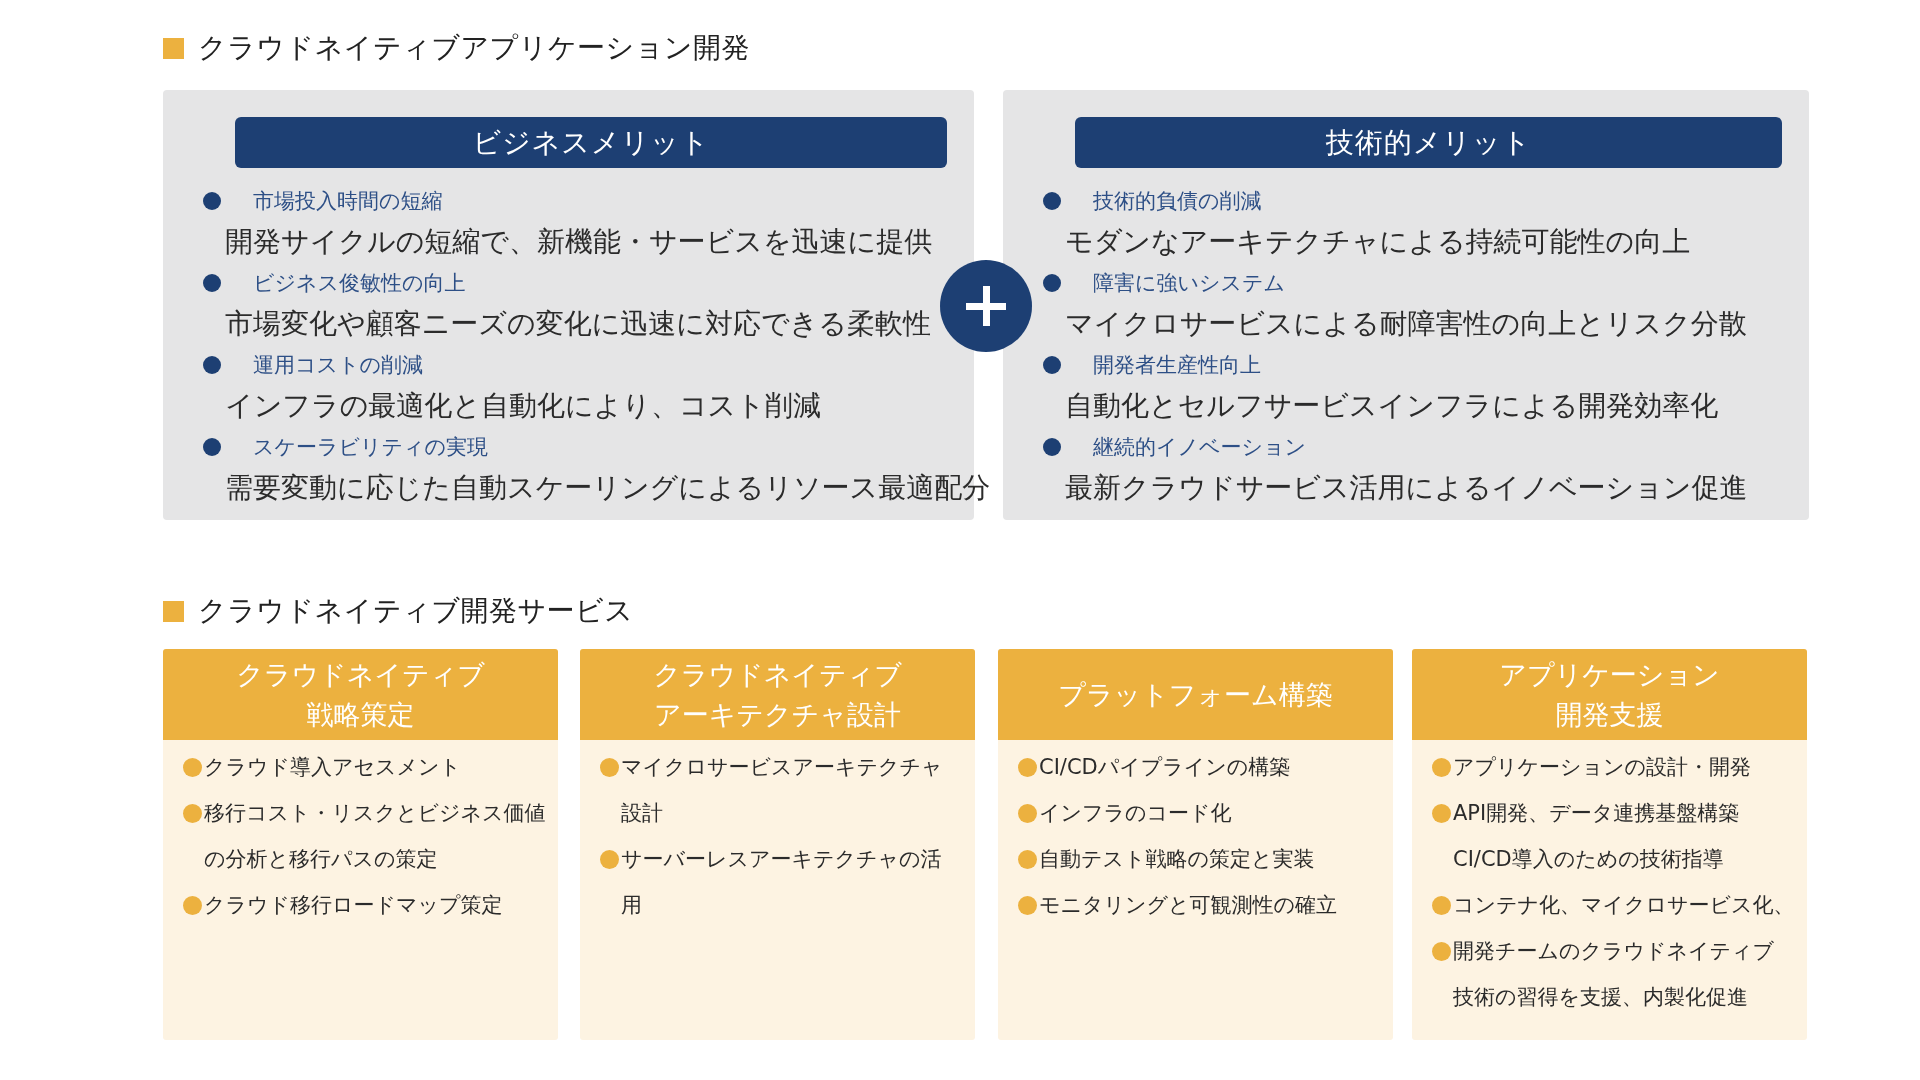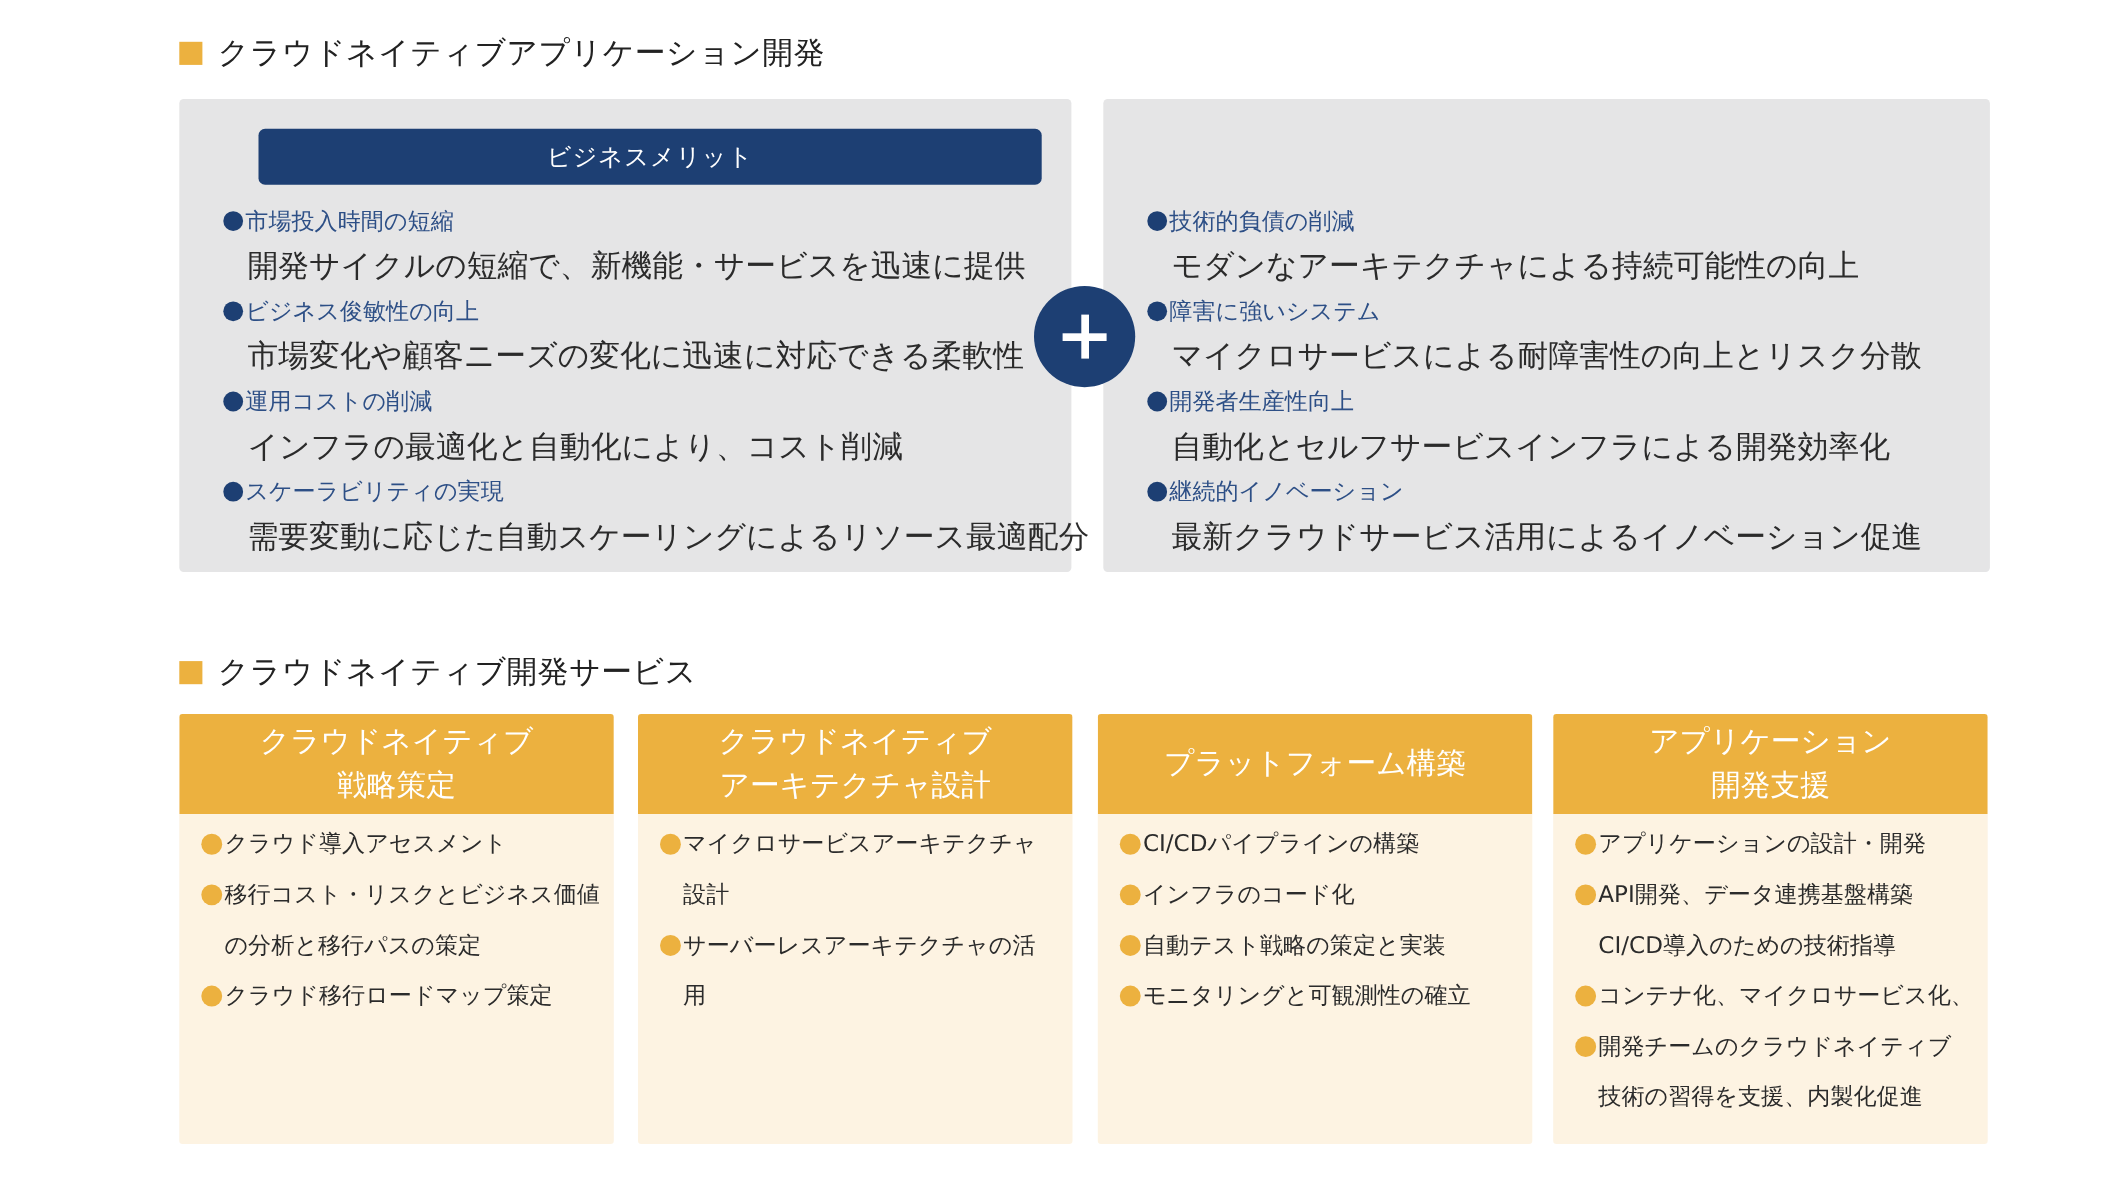--- a/index.html
+++ b/index.html
@@ -8,23 +8,23 @@
 
   .section-title { position: absolute; left: 163px; display: flex; align-items: center; height: 36px; }
   .section-title .sq { width: 21px; height: 21px; background: #ecb13f; margin-right: 14px; flex: none; }
   .section-title .txt { font-size: 28px; color: #222; letter-spacing: 0.5px; white-space: nowrap; }
   #title1 { top: 30px; align-items: center; }
   #title2 { top: 593px; }
 
   .merit-box { position: absolute; top: 90px; height: 430px; background: #e5e5e6; border-radius: 4px; }
   #merit-business { left: 163px; width: 811px; }
   #merit-tech { left: 1003px; width: 806px; }
-  .merit-header { position: absolute; top: 27px; left: 28px; right: 27px; height: 51px; background: #1d3f73; border-radius: 6px; color: #ffffff; font-size: 22px; display: flex; align-items: center; justify-content: center; letter-spacing: 1px; margin-left: 44px; }
+  .merit-header { position: absolute; top: 27px; left: 28px; right: 27px; height: 51px; background: #1d3f73; border-radius: 6px; color: #ffffff; font-size: 28px; display: flex; align-items: center; justify-content: center; letter-spacing: 1px; margin-left: 44px; }
   .merit-list { position: absolute; top: 90px; left: 40px; right: 20px; }
-  .merit-item-head { height: 41px; display: flex; align-items: center; color: #2d4f86; font-size: 21px; white-space: nowrap; }
+  .merit-item-head { height: 41px; display: flex; align-items: center; color: #2d4f86; font-size: 21px; white-space: nowrap; gap: 30px; }
   .merit-item-head .dot { width: 18px; height: 18px; border-radius: 50%; background: #1d3f73; margin-right: 2px; flex: none; }
   .merit-item-desc { height: 41px; display: flex; align-items: center; padding-left: 22px; font-size: 28px; color: #2b2b2b; white-space: nowrap; }
 
   .plus-circle { position: absolute; left: 940px; top: 260px; width: 92px; height: 92px; border-radius: 50%; background: #1d3f73; display: flex; align-items: center; justify-content: center; z-index: 2; }
   .plus-circle .h { position: absolute; width: 40px; height: 7px; background: #fff; }
   .plus-circle .v { position: absolute; width: 7px; height: 40px; background: #fff; }
 
   .card { position: absolute; top: 649px; height: 391px; width: 395px; background: #fdf3e2; border-radius: 3px; overflow: hidden; }
   #card-0 { left: 163px; }
   #card-1 { left: 580px; }
@@ -69,20 +69,21 @@
     <div class="merit-item-desc">需要変動に応じた自動スケーリングによるリソース最適配分</div>
   </div>
 </div>
 
 <div class="plus-circle">
   <span class="h"></span>
   <span class="v"></span>
 </div>
 
 <div class="merit-box" id="merit-tech">
+  <div class="merit-header">技術的メリット</div>
   <div class="merit-list">
     <div class="merit-item-head">
         <span class="dot"></span>
         <span>技術的負債の削減</span>
       </div>
     <div class="merit-item-desc">モダンなアーキテクチャによる持続可能性の向上</div>
     <div class="merit-item-head">
         <span class="dot"></span>
         <span>障害に強いシステム</span>
       </div>

